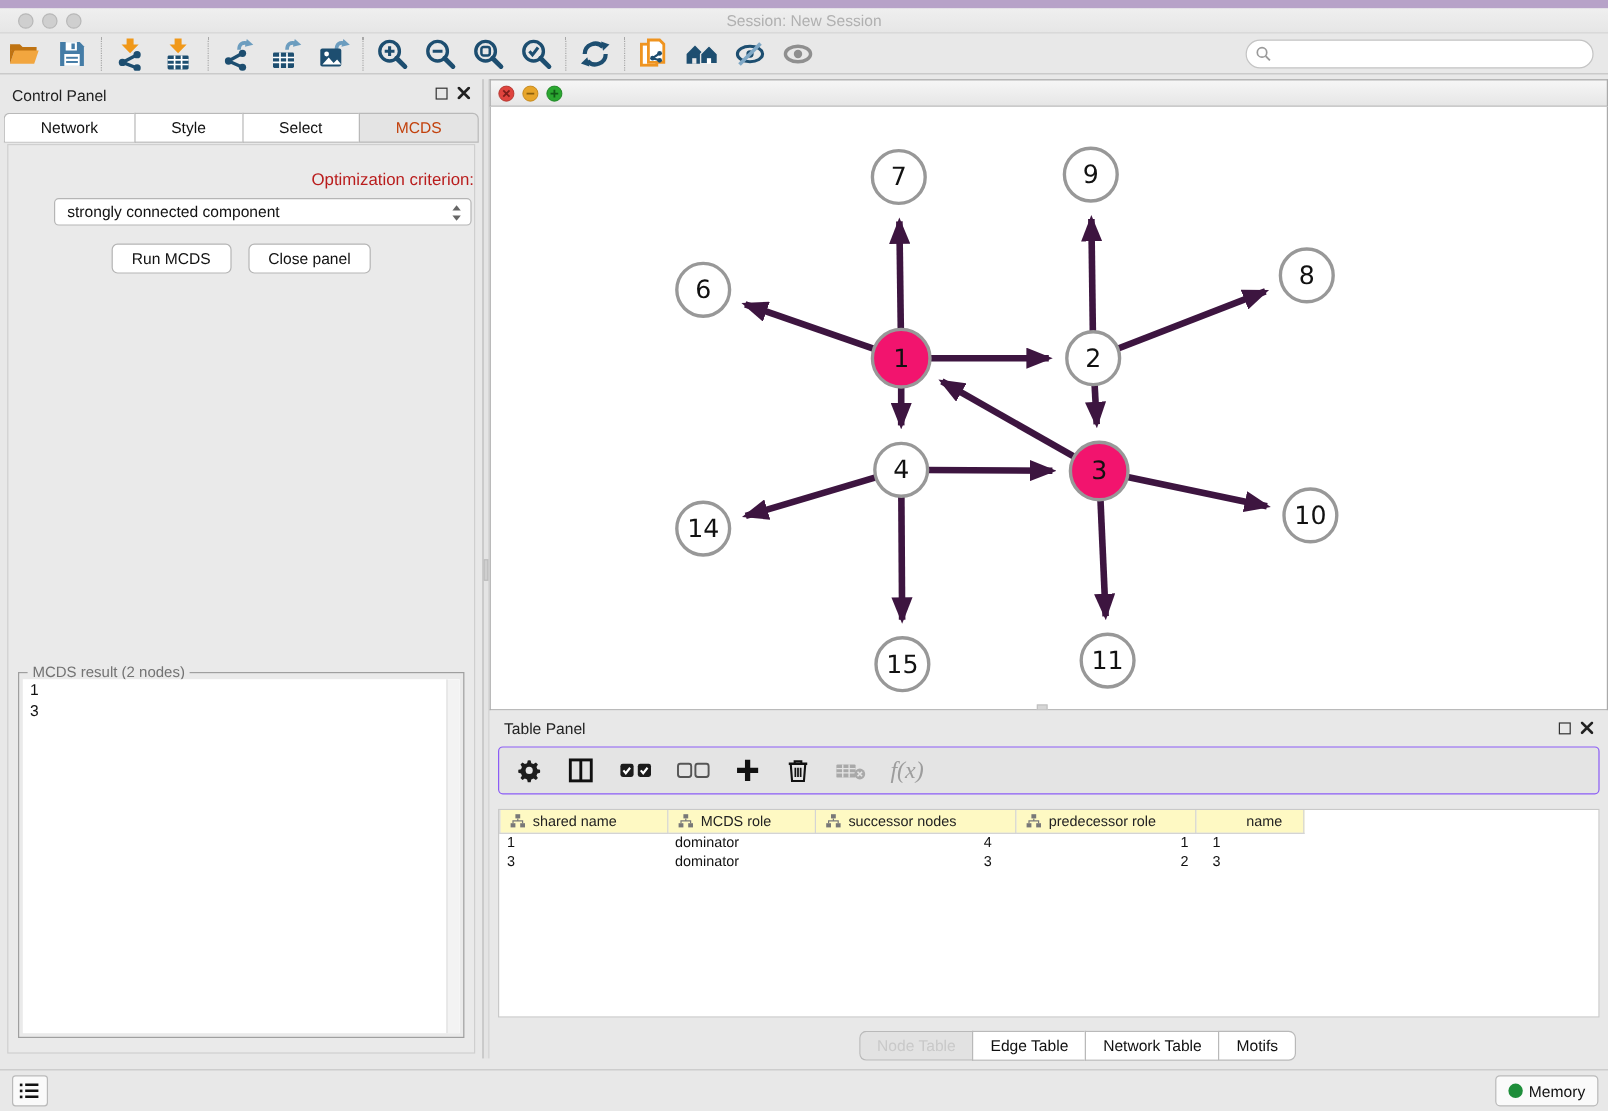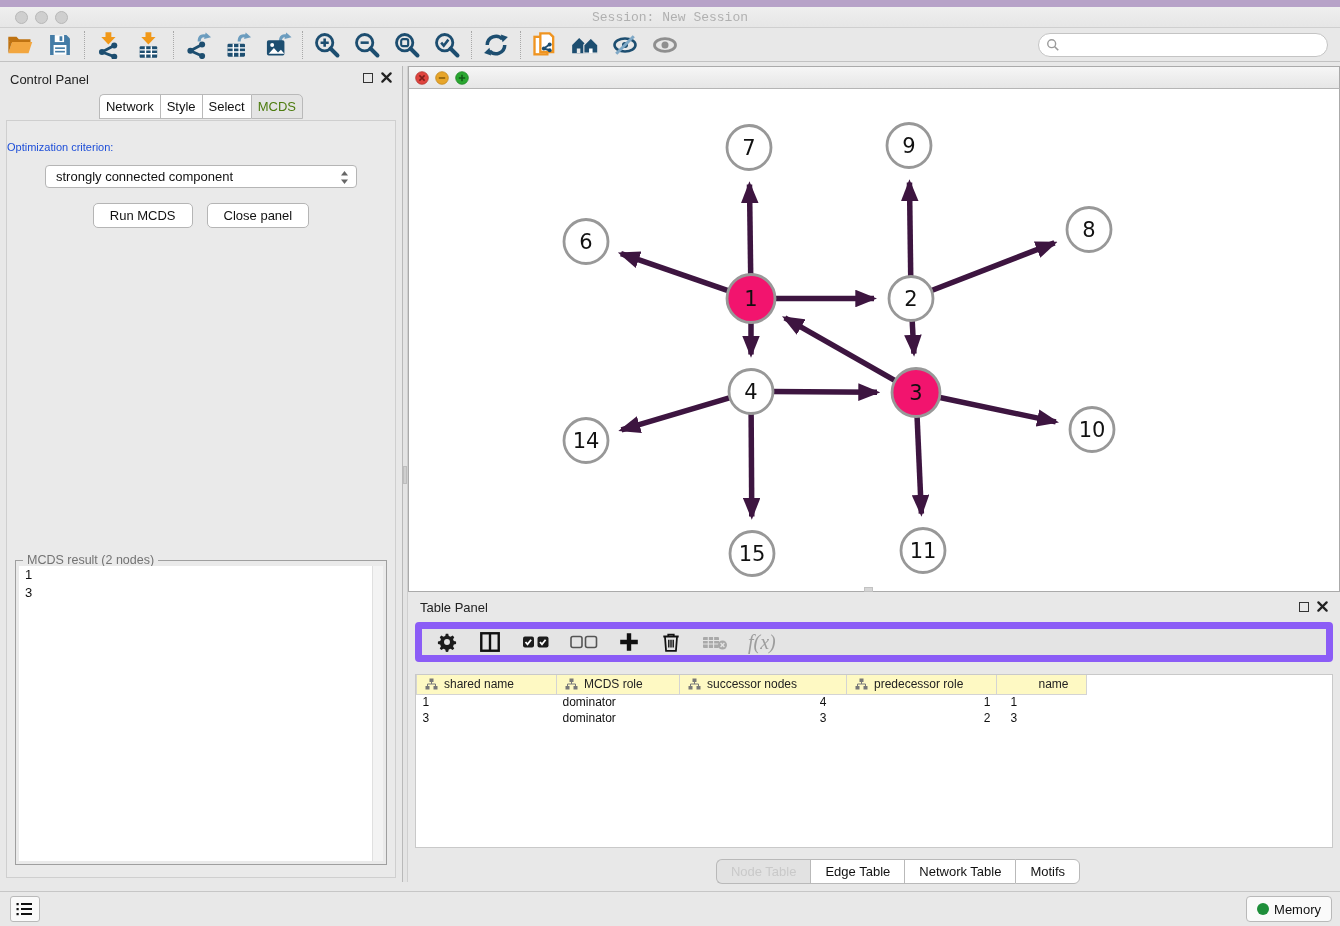--- a/index.html
+++ b/index.html
@@ -3,21 +3,21 @@
 <meta charset="utf-8">
 <style>
   * { margin:0; padding:0; box-sizing:border-box; }
   html,body { background:#9a9a9a; }
   body { font-family:"Liberation Sans", sans-serif; }
   #app { position:relative; width:1340px; height:926px; background:#e8e8e8; overflow:hidden; }
 
   
   .desktop-strip { position:absolute; left:0; top:0; width:1340px; height:7px; background:#b7a2c8; }
   .titlebar { position:absolute; left:0; top:7px; width:1340px; height:21px;
-              background:linear-gradient(#efefef,#e6e6e6); border-bottom:1px solid #cfcfcf;font-family:Liberation Mono, monospace; }
+              background:linear-gradient(#efefef,#e6e6e6); border-bottom:1px solid #cfcfcf; }
   .tl-dot { position:absolute; top:4px; width:13px; height:13px; border-radius:50%;
             background:#cfcfcf; border:1px solid #b8b8b8; }
   .titlebar .t1{left:15px;} .titlebar .t2{left:35px;} .titlebar .t3{left:55px;}
   .win-title { position:absolute; left:0; right:0; top:3px; text-align:center; font-size:13px; color:#b0b0b0; }
 
   
   .toolbar { position:absolute; left:0; top:28px; width:1340px; height:34px;
              background:#e8e8e8; border-bottom:1px solid #c2c2c2; display:flex; align-items:center; }
   .tb-btn { width:40px; height:32px; display:flex; align-items:center; justify-content:center; cursor:default; }
   .tb-btn svg { width:28px; height:28px; }
@@ -29,30 +29,30 @@
 
   
   .control-panel { position:absolute; left:0; top:66px; width:402px; height:816px; background:#e8e8e8; }
   .panel-header { position:absolute; left:0; top:0; width:100%; height:26px; }
   .panel-title { position:absolute; left:10px; top:6px; font-size:13px; color:#222; }
   .panel-controls { position:absolute; right:10px; top:6px; display:flex; gap:8px; align-items:center; }
   .float-box { width:10px; height:10px; border:1.6px solid #333; display:inline-block; }
   .close-x { width:11px; height:11px; }
 
   .cp-tabs { position:absolute; left:0; top:28px; width:100%; display:flex; justify-content:center; }
-  .tab-btn { font-size:13px; padding:4px 6px; background:#fff; border:1px solid #b9b9b9;
+  .tab-btn { font-size:13px; padding:4px 30px; background:#fff; border:1px solid #b9b9b9;
              border-right:none; color:#111; }
   .tab-btn:first-child { border-radius:5px 0 0 0; }
   .tab-btn:last-child  { border-right:1px solid #b9b9b9; border-radius:0 5px 0 0; }
-  .tab-btn.active { background:#e4e4e4; color:#4d7c0f; }
+  .tab-btn.active { background:#e4e4e4; color:#c2410c; }
 
   .cp-body { position:absolute; left:6px; top:54px; width:390px; height:758px;
              background:#eaeaea; border:1px solid #cfcfcf; }
-  .opt-label { position:absolute; left:0; width:100%; top:20px; text-align:left; font-size:11px; color:#1d4ed8; }
-  .combo { position:absolute; left:38px; top:44px; width:312px; height:23px; background:#fff;
+  .opt-label { position:absolute; left:0; width:100%; top:20px; text-align:right; font-size:14px; color:#b91c1c; }
+  .combo { position:absolute; left:38px; top:44px; width:348px; height:23px; background:#fff;
            border:1px solid #b5b5b5; border-radius:4px; font-size:13px; color:#111;
            display:flex; align-items:center; padding-left:10px; }
   .combo-stepper { position:absolute; right:7px; top:4px; }
   .btn-row { position:absolute; left:0; top:82px; width:100%; display:flex; justify-content:center; gap:14px; }
   .push-btn { background:#fff; border:1px solid #b5b5b5; border-radius:5px; font-size:13px;
               color:#111; padding:4px 16px; font-family:"Liberation Sans",sans-serif; }
 
   .result-group { position:absolute; left:8px; top:432px; width:372px; height:312px; }
   .result-border { position:absolute; left:0; top:7px; width:100%; height:305px; border:1px solid #9f9f9f; }
   .result-legend { position:absolute; left:8px; top:0; background:#eaeaea; padding:0 4px; font-size:12.5px; color:#737373; }
@@ -77,21 +77,21 @@
                 border:1px solid #aaa; border-top:none; }
   .net-canvas svg { width:100%; height:100%; }
 
   
   .table-panel { position:absolute; left:408px; top:592px; width:932px; height:296px; background:#e8e8e8; }
   .tp-header { position:absolute; left:0; top:0; width:100%; height:26px; }
   .tp-title { position:absolute; left:12px; top:8px; font-size:13px; color:#222; }
   .tp-controls { position:absolute; right:12px; top:9px; display:flex; gap:8px; align-items:center; }
 
   .tp-toolbar { position:absolute; left:7px; top:30px; width:918px; height:40px; background:#e4e4e4;
-                border:7px solid #8b5cf6; border-radius:4px; display:flex; align-items:center; padding-left:14px; gap:20px; }
+                border:1px solid #8b5cf6; border-radius:4px; display:flex; align-items:center; padding-left:14px; gap:20px; }
   .tp-icon { display:flex; align-items:center; justify-content:center; height:28px; }
   .fx-label { font-family:"Liberation Serif", serif; font-style:italic; font-size:20px; color:#9d9d9d; }
 
   .data-table { position:absolute; left:7px; top:82px; width:918px; height:174px; background:#fff;
                 border:1px solid #c9c9c9; }
   table.grid { border-collapse:collapse; font-size:12px; table-layout:fixed; }
   table.grid th { background:#fef9c3; border:1px solid #d4d4d4; border-top:none; font-weight:normal;
                   height:19px; color:#222; padding:0 4px; }
   table.grid th .th-inner { display:flex; align-items:center; gap:6px; padding-left:4px; }
   table.grid th.center-h { text-align:center;padding-left:28px; }

